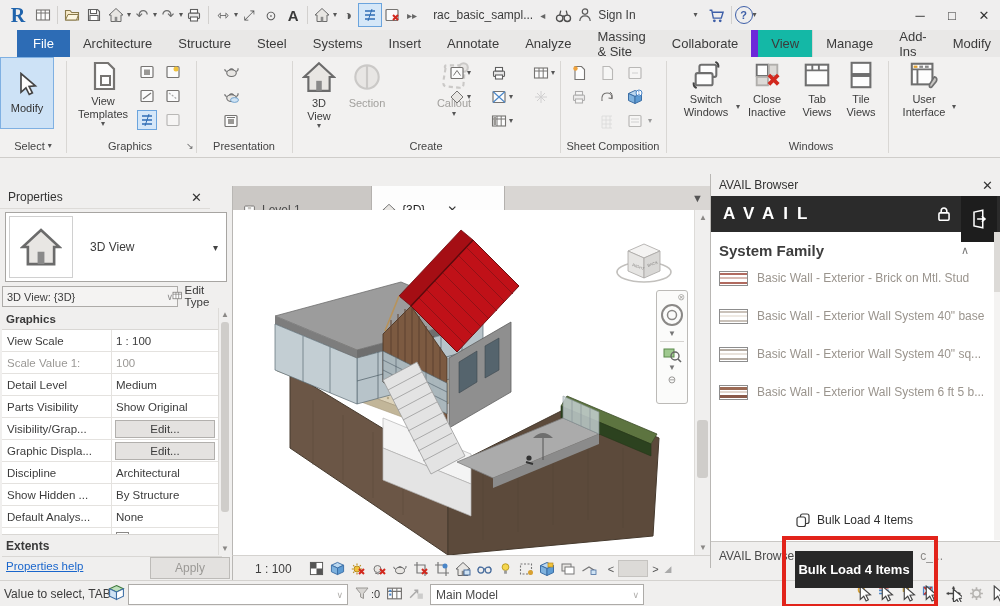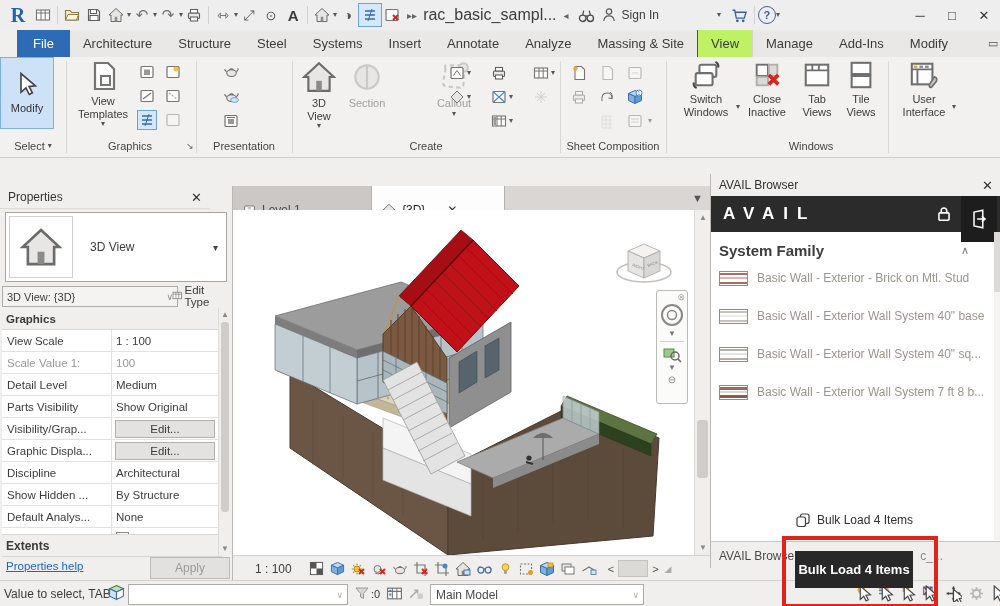--- a/index.html
+++ b/index.html
@@ -11,21 +11,21 @@
   
   #titlebar{left:0;top:0;width:1000px;height:30px;background:#efeeee;}
   .qi{width:22px;height:22px;display:inline-flex;align-items:center;justify-content:center;color:#4d4d4d;}
   .qsep{width:1px;height:18px;background:#d2d0ce;margin:0 3px;}
   .caret{font-size:8px;color:#555;line-height:1;}
   .wbtn{width:32px;height:26px;display:flex;align-items:center;justify-content:center;color:#333;font-size:13px;}
   
   #tabrow{left:17px;top:30px;width:1000px;height:27px;background:#e9e8e7;border-bottom:1px solid #e3e1df;}
   .rtab{height:27px;padding:0 13px;display:flex;align-items:center;color:#3b3b3b;font-size:13px;}
   .rtab.file{background:#2d6cb5;color:#fff;padding:0 16px;}
-  .rtab.active{background:#bef264;border-left:1px solid #6d28d9;border-right:1px solid #d6d4d2;text-align:center;}
+  .rtab.active{background:#14b8a6;border-left:7px solid #6d28d9;border-right:1px solid #d6d4d2;text-align:center;}
   
   #ribbon{left:0;top:57px;width:1000px;height:100px;background:#f2f1f0;border-bottom:1px solid #cfcdca;}
   .psep{position:absolute;top:4px;width:1px;height:92px;background:#d9d7d4;}
   .plabel{position:absolute;top:81px;height:16px;font-size:11px;color:#444;display:flex;align-items:center;justify-content:center;}
   .bigbtn{position:absolute;top:3px;display:flex;flex-direction:column;align-items:center;font-size:11px;color:#3c3c3c;text-align:center;line-height:1.15;}
   .bigbtn .lbl{margin-top:3px;}
   .gray{color:#a2a09d;}
   .gray svg{opacity:.45;}
   .sic{position:absolute;width:18px;height:18px;display:flex;align-items:center;justify-content:center;}
   .hl{outline:1px solid #6ba4dd;background:#d5e7f8;}
@@ -229,21 +229,21 @@
           <path d="M10 2 L6 14" stroke="#2f6eb5" stroke-width="1"></path>
         </svg>
       </span>
     <span class="qi">
         <svg width="16" height="16">
           <use href="#s-frame"></use>
           <use href="#s-redx"></use>
         </svg>
       </span>
     <span style="color:#666;font-size:10px;margin:0 4px;">▸▸</span>
-    <span style="margin-left:2px;color:#3c3c3c;font-size:16px;">rac_basic_sampl...</span>
+    <span style="margin-left:12px;color:#3c3c3c;font-size:12px;">rac_basic_sampl...</span>
     <span style="color:#666;font-size:10px;margin:0 7px;">◂</span>
     <span class="qi">
         <svg width="17" height="17">
           <use href="#s-binoc"></use>
         </svg>
       </span>
     <span class="qi">
         <svg width="16" height="16">
           <use href="#s-person"></use>
         </svg>
@@ -268,20 +268,21 @@
   <div id="tabrow" class="abs row">
     <span class="rtab file">File</span>
     <span class="rtab">Architecture</span>
     <span class="rtab">Structure</span>
     <span class="rtab">Steel</span>
     <span class="rtab">Systems</span>
     <span class="rtab">Insert</span>
     <span class="rtab">Annotate</span>
     <span class="rtab">Analyze</span>
     <span class="rtab">Massing &amp; Site</span>
+    <span class="rtab">Collaborate</span>
     <span class="rtab active">View</span>
     <span class="rtab">Manage</span>
     <span class="rtab">Add-Ins</span>
     <span class="rtab">Modify</span>
     <span style="margin-left:auto;margin-right:10px;color:#555;font-size:11px;">▭ ▾</span>
   </div>
 
   <div id="ribbon" class="abs">
 
     <div id="modifybtn">
@@ -883,21 +884,21 @@
           <i style="background:#b5aca3;"></i>
         </span>
       <span class="altxt">Basic Wall - Exterior Wall System 40" sq...</span>
     </div>
     <div class="abs aitem" style="left:8px;top:208px;width:266px;">
       <span class="aswatch">
           <i style="background:#9b6a55;height:3px;"></i>
           <i style="background:#e3d7cf;"></i>
           <i style="background:#8a5a4a;height:3px;"></i>
         </span>
-      <span class="altxt">Basic Wall - Exterior Wall System 7 ft 8 b...</span>
+      <span class="altxt">Basic Wall - Exterior Wall System 6 ft 5 b...</span>
     </div>
 
     <div class="abs" style="left:283px;top:58px;width:6px;height:308px;background:#f4f3f2;">
       <div style="width:6px;height:60px;background:#dcdad7;"></div>
     </div>
 
     <div class="abs row" style="left:84px;top:338px;gap:6px;">
       <svg width="16" height="16" viewBox="0 0 16 16">
           <use href="#s-copy"></use>
         </svg>

